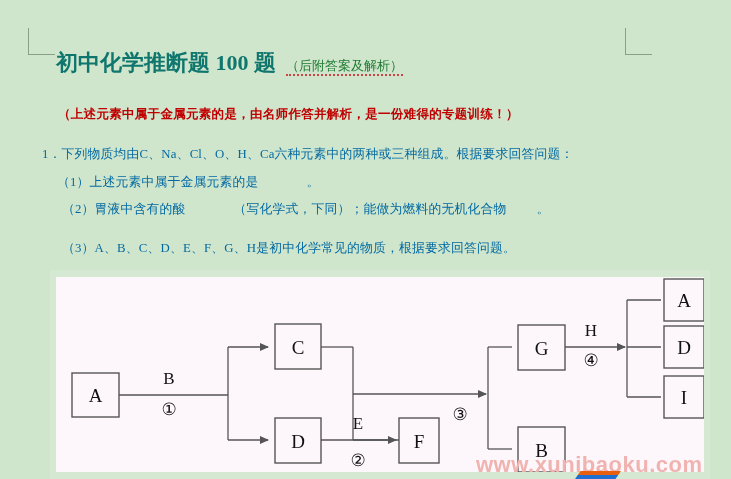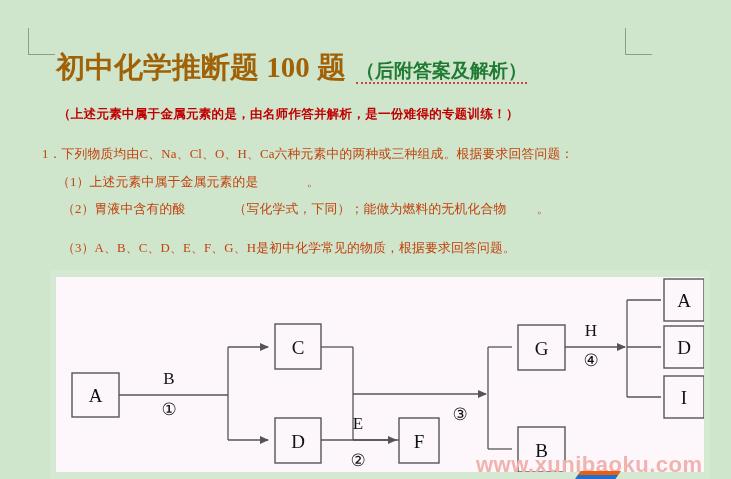--- a/index.html
+++ b/index.html
@@ -40,49 +40,49 @@
   }
 
   
   #title-row {
     position: absolute;
     left: 56px;
     top: 48px;
     white-space: nowrap;
   }
   .title-main {
-    font-size: 29px;
+    font-size: 22px;
     font-weight: bold;
-    color: #a16207;
+    color: #0f766e;
     letter-spacing: 0px;
   }
   .title-sub {
-    font-size: 19px;
-    font-weight: bold;
+    font-size: 13px;
+    font-weight: normal;
     color: #1f7a32;
     margin-left: 10px;
     border-bottom: 2px dotted #c44;
     padding-bottom: 1px;
   }
 
   #redline {
     position: absolute;
     left: 58px;
     top: 106px;
     font-size: 12.5px;
     color: #c00000;
     font-weight: bold;
     white-space: nowrap;
     letter-spacing: 0.3px;
   }
 
   .qline {
     position: absolute;
     font-size: 12.8px;
-    color: #c2410c;
+    color: #0369a1;
     white-space: nowrap;
     letter-spacing: 0.2px;
   }
   #q1      { left: 42px;  top: 146px; }
   #q1a     { left: 57px;  top: 174px; }
   #q1b     { left: 62px;  top: 201px; }
   #q1c     { left: 62px;  top: 240px; }
   .blank-gap { display: inline-block; width: 48px; }
   .blank-gap-sm { display: inline-block; width: 30px; }
 

